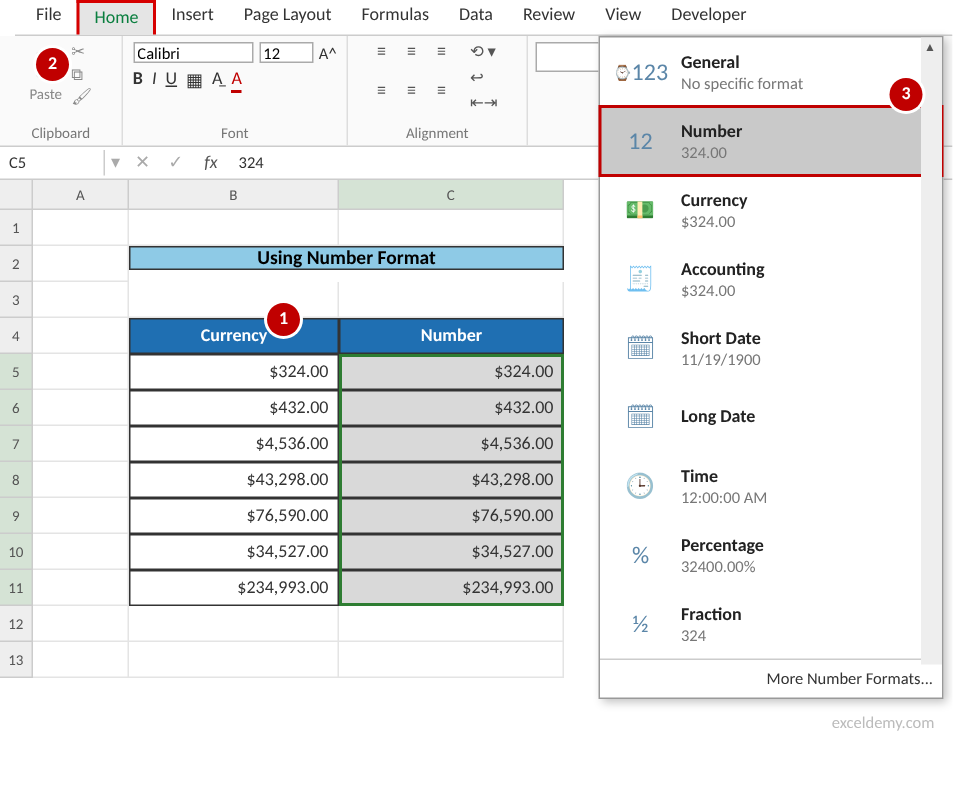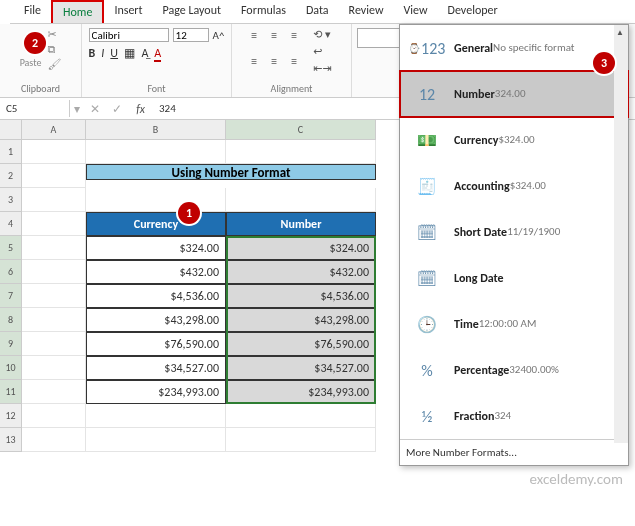--- a/index.html
+++ b/index.html
@@ -47,26 +47,26 @@
   .thead{background:#1f6fb2; color:#fff; font-weight:bold; justify-content:center; border:1px solid #333;}
   .datacell{border:1px solid #333; background:#fff;}
   .selcell{border:1px solid #333; background:#d9d9d9;}
   .sel-outline{position:absolute; border:2px solid #2e7d32; pointer-events:none;}
   .callout { position:absolute; width:22px; height:22px; border-radius:50%; background:#c00000; color:#fff; font-weight:bold; display:flex; align-items:center; justify-content:center; font-size:12px; z-index:40; box-shadow:0 0 0 2px #fff;}
   .dropdown { position:absolute; right:6px; top:24px; width:230px; background:#fff; border:1px solid #999; box-shadow:2px 2px 6px rgba(0,0,0,.25); z-index:30;}
   .dd-scroll{position:absolute; right:0; top:0; bottom:22px; width:14px; background:#eee;}
   .dd-scroll::before{content:"▲"; position:absolute; top:2px; left:2px; font-size:8px; color:#555;}
   .dd-item{display:flex; align-items:center; gap:10px; padding:8px 14px 8px 10px; cursor:pointer;}
   .dd-item .ic{width:34px; height:30px; display:flex; align-items:center; justify-content:center; color:#5b86a8; font-size:16px;}
-  .dd-item .txt{display:flex; flex-direction:row;}
+  .dd-item .txt{display:flex; flex-direction:column;}
   .dd-item .txt .t1{font-size:12px; color:#222; font-weight:600;}
   .dd-item .txt .t2{font-size:11px; color:#777;}
   .dd-item.sel{background:#c9c9c9; outline:2px solid #c00000; outline-offset:-1px;}
-  .dd-more{border-top:1px solid #ccc; text-align:left; padding:6px; font-size:11px; color:#333; cursor:pointer;}
-  .watermark{position:absolute; right:12px; bottom:38px; font-size:15px; color:#bbb; z-index:5;}
+  .dd-more{border-top:1px solid #ccc; text-align:right; padding:6px; font-size:11px; color:#333; cursor:pointer;}
+  .watermark{position:absolute; right:12px; bottom:38px; font-size:11px; color:#bbb; z-index:5;}
   .flx{display:flex;}
 </style>
 </head>
 <body>
 
 <div class="tabs">
   <div class="tab">File</div>
   <div class="tab active">Home</div>
   <div class="tab">Insert</div>
   <div class="tab">Page Layout</div>

